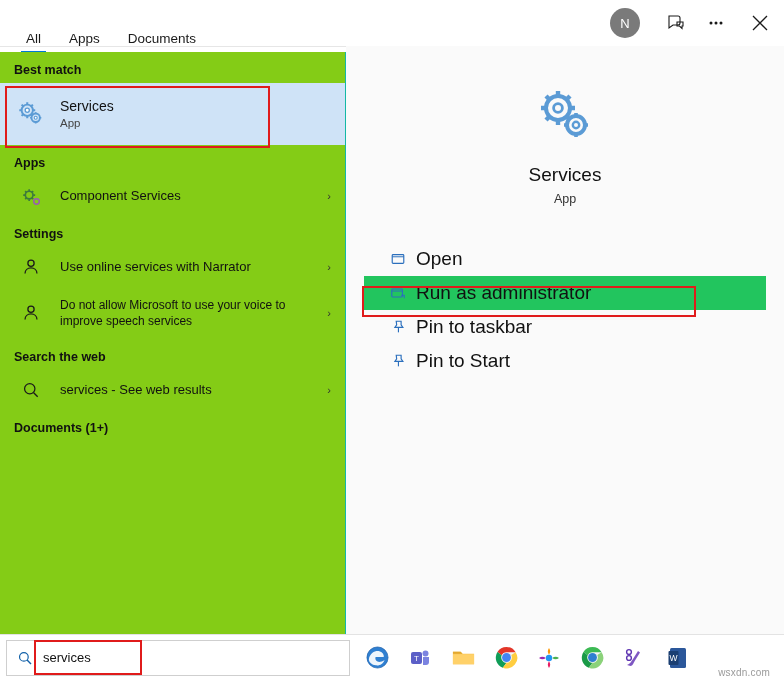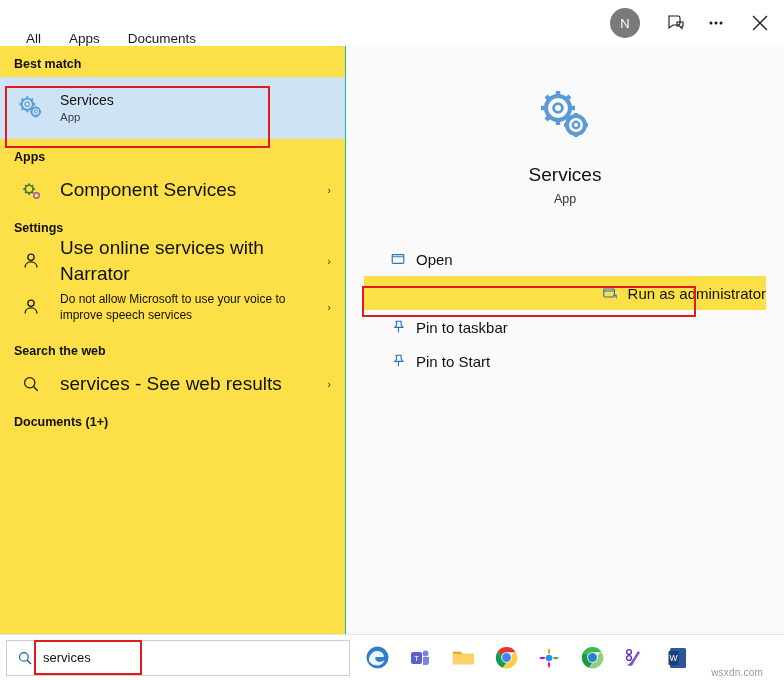--- a/index.html
+++ b/index.html
@@ -90,23 +90,23 @@
     display: flex;
     align-items: center;
     justify-content: center;
     color: #1a1a1a;
   }
   .topicon.close { width: 48px; }
 
   
   .leftpane {
     position: absolute;
-    left: 0; top: 46px;
+    left: 0; top: 52px;
     width: 345px; height: 589px;
-    background: #fde047;
+    background: #84cc16;
     border-right: 5px solid #14b8a6;
     overflow: hidden;
   }
   .section-head {
     font-size: 12.5px;
     color: #111;
     padding: 11px 0 6px 14px;
     font-weight: 700;
   }
   .result {
@@ -130,21 +130,21 @@
   }
   .result .rtext {
     display: flex;
     flex-direction: column;
     justify-content: center;
     line-height: 1.35;
   }
   .rtitle { font-size: 14px; color: #111; }
   .rsub { font-size: 11.5px; color: #444; }
   .result.small { height: 40px; }
-  .result.small .rtitle { font-size: 19px; }
+  .result.small .rtitle { font-size: 13px; }
   .chev {
     margin-left: auto;
     margin-right: 14px;
     color: #333;
     font-size: 11px;
   }
   .two-line .rtitle { font-size: 12px; }
 
   .red-box {
     position: absolute;
@@ -179,28 +179,27 @@
     margin-top: 6px;
   }
   .actions {
     margin-top: 36px;
     padding: 0 18px 0 18px;
   }
   .action {
     display: flex;
     align-items: center;
     height: 34px;
-    font-size: 15px;
+    font-size: 19px;
     color: #111;
     padding-left: 26px;
     box-sizing: border-box;
   }
   .action.hover {
-    background: #fde047;
-    justify-content: flex-end;
+    background: #22c55e;
   }
   .action .aicon {
     width: 26px;
     min-width: 26px;
     display: flex;
     align-items: center;
     justify-content: flex-start;
     color: #2b6fbd;
   }
 
@@ -258,21 +257,21 @@
     gap: 17px;
   }
   .tray .tb {
     width: 26px; height: 26px;
     display: flex;
     align-items: center;
     justify-content: center;
   }
   .watermark {
     position: absolute;
-    right: 21px;
+    right: 14px;
     bottom: 2px;
     font-size: 10px;
     color: #9a9a9a;
     letter-spacing: .2px;
     text-align: right;
   }
 </style>
 </head>
 <body>
 

